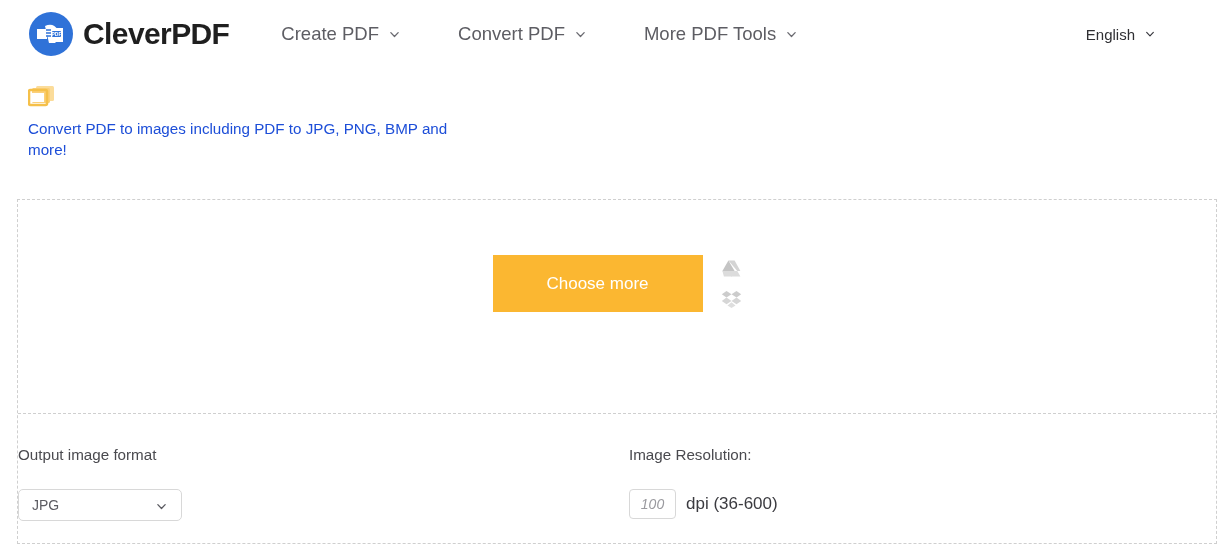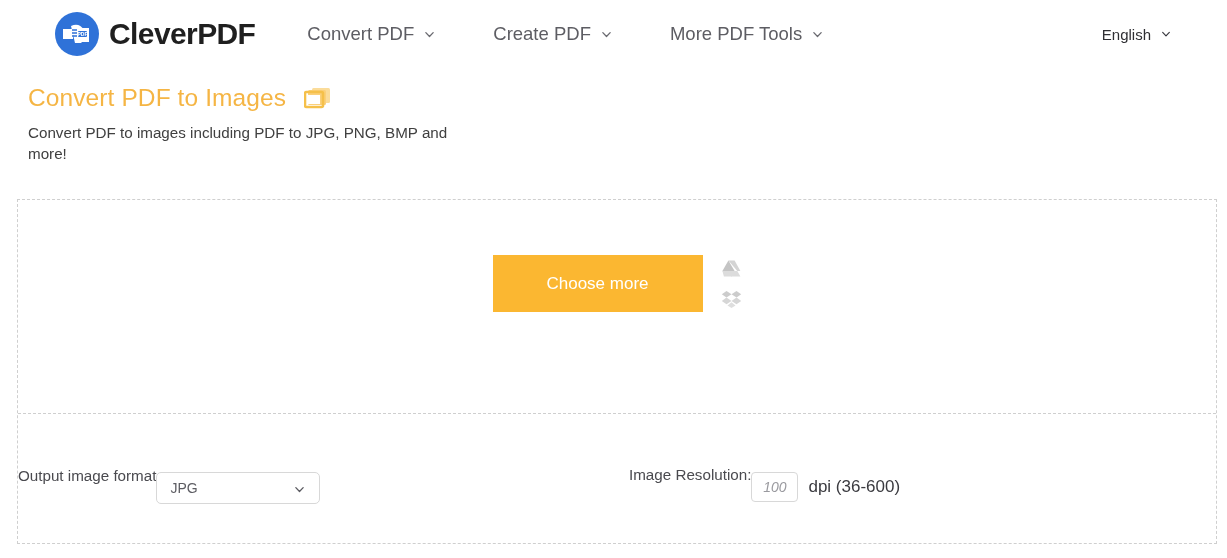--- a/index.html
+++ b/index.html
@@ -14,23 +14,22 @@
     font-family: "Liberation Sans", sans-serif;
     overflow: hidden;
     color: #333333;
   }
 
   
   .header {
     height: 68px;
     display: flex;
     align-items: center;
-    padding: 0 4px 0 28px;
-    background: #ffffff;
-    margin-left: 26px;
+    padding: 0 20px 0 28px;
+    background: #ffffff;
   }
   .brand {
     display: flex;
     align-items: center;
     gap: 9px;
     margin-right: 52px;
   }
   .brand-logo {
     width: 46px;
     height: 46px;
@@ -98,21 +97,21 @@
   .title-icon {
     width: 28px;
     height: 24px;
     flex: 0 0 28px;
     display: block;
   }
   .page-desc {
     margin-top: 10px;
     font-size: 15.2px;
     line-height: 21px;
-    color: #404040;
+    color: #1d4ed8;
     max-width: 432px;
   }
 
   
   .panel {
     position: absolute;
     left: 17px;
     top: 199px;
     width: 1200px;
     height: 345px;
@@ -174,21 +173,22 @@
   
   .options {
     height: 128px;
     display: flex;
     align-items: flex-start;
     padding-top: 32px;
   }
   .opt {
     flex: 1 1 0;
     display: flex;
-    align-items: center;
+    flex-direction: column;
+    align-items: flex-start;
   }
   .opt-label {
     font-size: 15.2px;
     color: #4a4a4f;
     white-space: nowrap;
   }
   .opt-label.lowered { margin-top: 0; }
   .opt-control { margin-top: 26px; }
 
   .sel {
@@ -255,29 +255,29 @@
         <rect x="23" y="17" width="12" height="14" fill="#ffffff"></rect>
         <rect x="24" y="20" width="9" height="6" rx="1" fill="#2f72d8"></rect>
         <text x="28.5" y="25" font-family="Liberation Sans, sans-serif" font-size="5" font-weight="bold" fill="#ffffff" text-anchor="middle">PDF</text>
       </svg>
     </span>
     <span class="brand-name">CleverPDF</span>
   </div>
 
   <nav class="nav">
     <div class="nav-item">
-      <span>Convert PDF</span>
+      <span>Create PDF</span>
       <span class="chev">
         <svg viewBox="0 0 12 12">
             <path d="M2 4 L6 8.2 L10 4" stroke="#6a6a70" stroke-width="1.4" fill="none" stroke-linecap="round" stroke-linejoin="round"></path>
           </svg>
       </span>
     </div>
     <div class="nav-item">
-      <span>Create PDF</span>
+      <span>Convert PDF</span>
       <span class="chev">
         <svg viewBox="0 0 12 12">
             <path d="M2 4 L6 8.2 L10 4" stroke="#6a6a70" stroke-width="1.4" fill="none" stroke-linecap="round" stroke-linejoin="round"></path>
           </svg>
       </span>
     </div>
     <div class="nav-item">
       <span>More PDF Tools</span>
       <span class="chev">
         <svg viewBox="0 0 12 12">
@@ -294,21 +294,20 @@
     <span class="chev">
       <svg viewBox="0 0 12 12">
           <path d="M2 4 L6 8.2 L10 4" stroke="#3a3a40" stroke-width="1.4" fill="none" stroke-linecap="round" stroke-linejoin="round"></path>
         </svg>
     </span>
   </div>
 </div>
 
 <div class="titlewrap">
   <div class="title-row">
-    <span class="page-title">Convert PDF to Images</span>
     <span class="title-icon">
       <svg viewBox="0 0 28 24" xmlns="http://www.w3.org/2000/svg">
         <rect x="8" y="2" width="18" height="15" rx="1.5" fill="#fbdc9a"></rect>
         <rect x="4" y="4" width="18" height="15" rx="1.5" fill="#fbd07a"></rect>
         <rect x="1" y="6" width="18" height="15" rx="1.5" fill="none" stroke="#f5c04a" stroke-width="2.6"></rect>
         <rect x="4" y="9" width="12" height="9" fill="#ffffff"></rect>
       </svg>
     </span>
   </div>
   <div class="page-desc">Convert PDF to images including PDF to JPG, PNG, BMP and more!</div>

